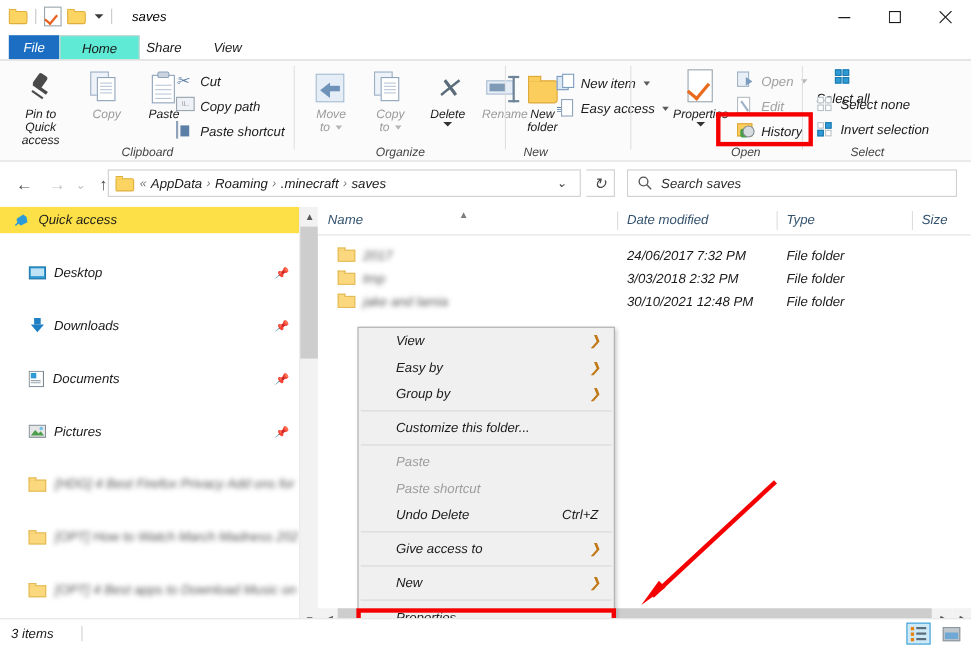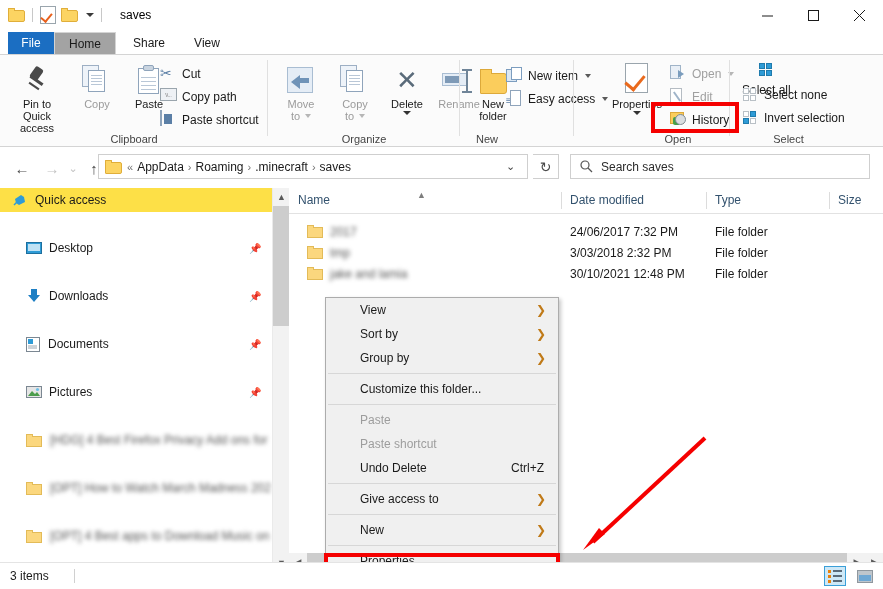--- a/index.html
+++ b/index.html
@@ -2,21 +2,21 @@
 <html><head>
 <meta charset="utf-8">
 <style>
   html,body{margin:0;padding:0;}
   body{
     width:883px;height:589px;overflow:hidden;
     font-family:"Liberation Sans", sans-serif;
     font-size:12px;color:#000;background:#fff;
     -webkit-font-smoothing:antialiased;
   }
-  .app{position:relative;width:883px;height:589px;background:#fff;}
+  .app{position:relative;width:883px;height:589px;background:#fff;font-style:italic;}
 
   
   .titlebar{position:absolute;left:0;top:0;width:883px;height:32px;background:#fff;}
   .qat{position:absolute;left:8px;top:6px;display:flex;align-items:center;gap:5px;}
   .qat .sep{width:1px;height:14px;background:#c8c8c8;margin:0 2px;}
   .folder-ico{width:17px;height:14px;position:relative;display:inline-block;}
   .folder-ico:before{content:"";position:absolute;left:0;top:2px;width:17px;height:12px;
     background:#fcd462;border:1px solid #e0ae3a;border-radius:1px 2px 2px 1px;box-sizing:border-box;}
   .folder-ico:after{content:"";position:absolute;left:0;top:0px;width:7px;height:3px;
     background:#fcd462;border:1px solid #e0ae3a;border-bottom:none;box-sizing:border-box;border-radius:1px 1px 0 0;}
@@ -27,21 +27,21 @@
     border-top:4px solid #3a3a3a;margin-left:3px;}
   .win-title{position:absolute;left:120px;top:8px;font-size:12px;color:#000;}
 
   .wctl{position:absolute;top:0;height:32px;width:46px;display:flex;align-items:center;justify-content:center;}
   .wctl svg{display:block;}
 
   
   .tabstrip{position:absolute;left:0;top:32px;width:883px;height:22px;background:#fff;}
   .tab{position:absolute;top:0;height:22px;line-height:22px;font-size:12px;text-align:center;cursor:default;}
   .tab-file{left:8px;width:46px;background:#1b6ec2;color:#fff;}
-  .tab-home{left:54px;width:62px;background:#a3a3a3;border:1px solid #d4d4d4;border-bottom:none;
+  .tab-home{left:54px;width:73px;background:#5eead4;border:1px solid #d4d4d4;border-bottom:none;
     box-sizing:border-box;color:#1a1a1a;}
   .tab-share{left:118px;width:62px;color:#1a1a1a;}
   .tab-view{left:180px;width:54px;color:#1a1a1a;}
   .help-row{position:absolute;right:6px;top:33px;display:flex;align-items:center;gap:8px;}
   .chev-up{color:#4a4a4a;font-size:11px;}
   .help-q{width:17px;height:17px;border-radius:50%;background:#1477d3;color:#fff;font-size:12px;
     display:flex;align-items:center;justify-content:center;font-weight:bold;}
 
   
   .ribbon{position:absolute;left:0;top:54px;width:883px;height:93px;background:#fbfbfb;
@@ -597,21 +597,21 @@
   </div>
   <div style="position:absolute;left:866px;top:553px;width:17px;height:17px;background:#f2f2f2;
     display:flex;align-items:center;justify-content:center;color:#5a5a5a;font-size:9px;">▶</div>
 
   <div class="ctxmenu">
     <div class="mi">
       <span>View</span>
       <span class="sub">❯</span>
     </div>
     <div class="mi">
-      <span>Sort by</span>
+      <span>Easy by</span>
       <span class="sub">❯</span>
     </div>
     <div class="mi">
       <span>Group by</span>
       <span class="sub">❯</span>
     </div>
     <div class="msep"></div>
     <div class="mi">
       <span>Customize this folder...</span>
     </div>

